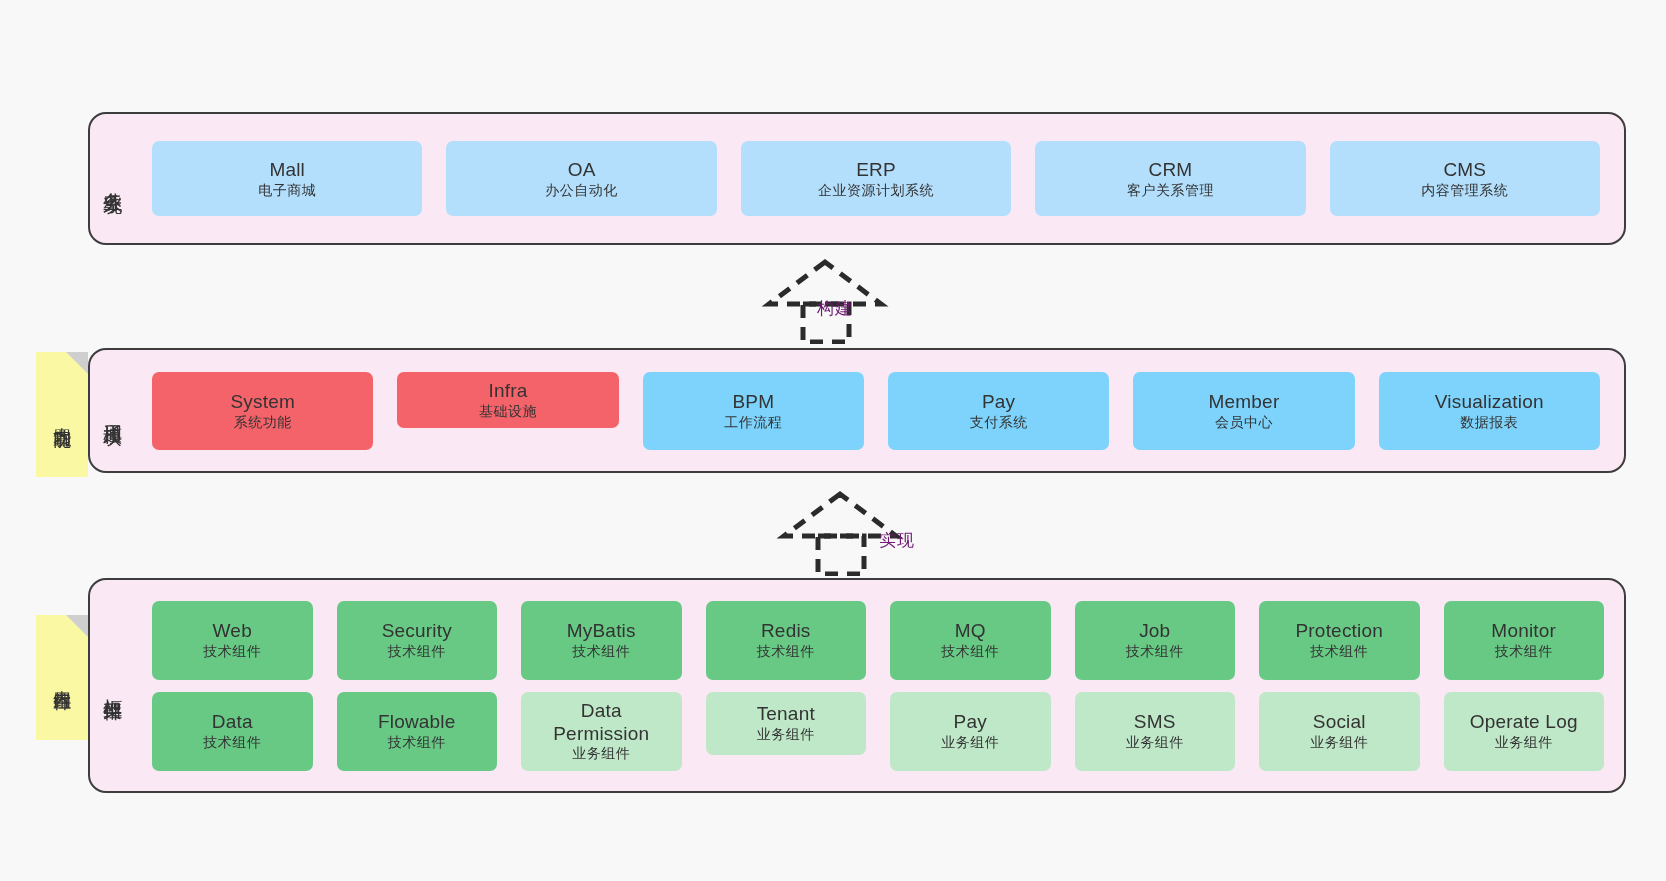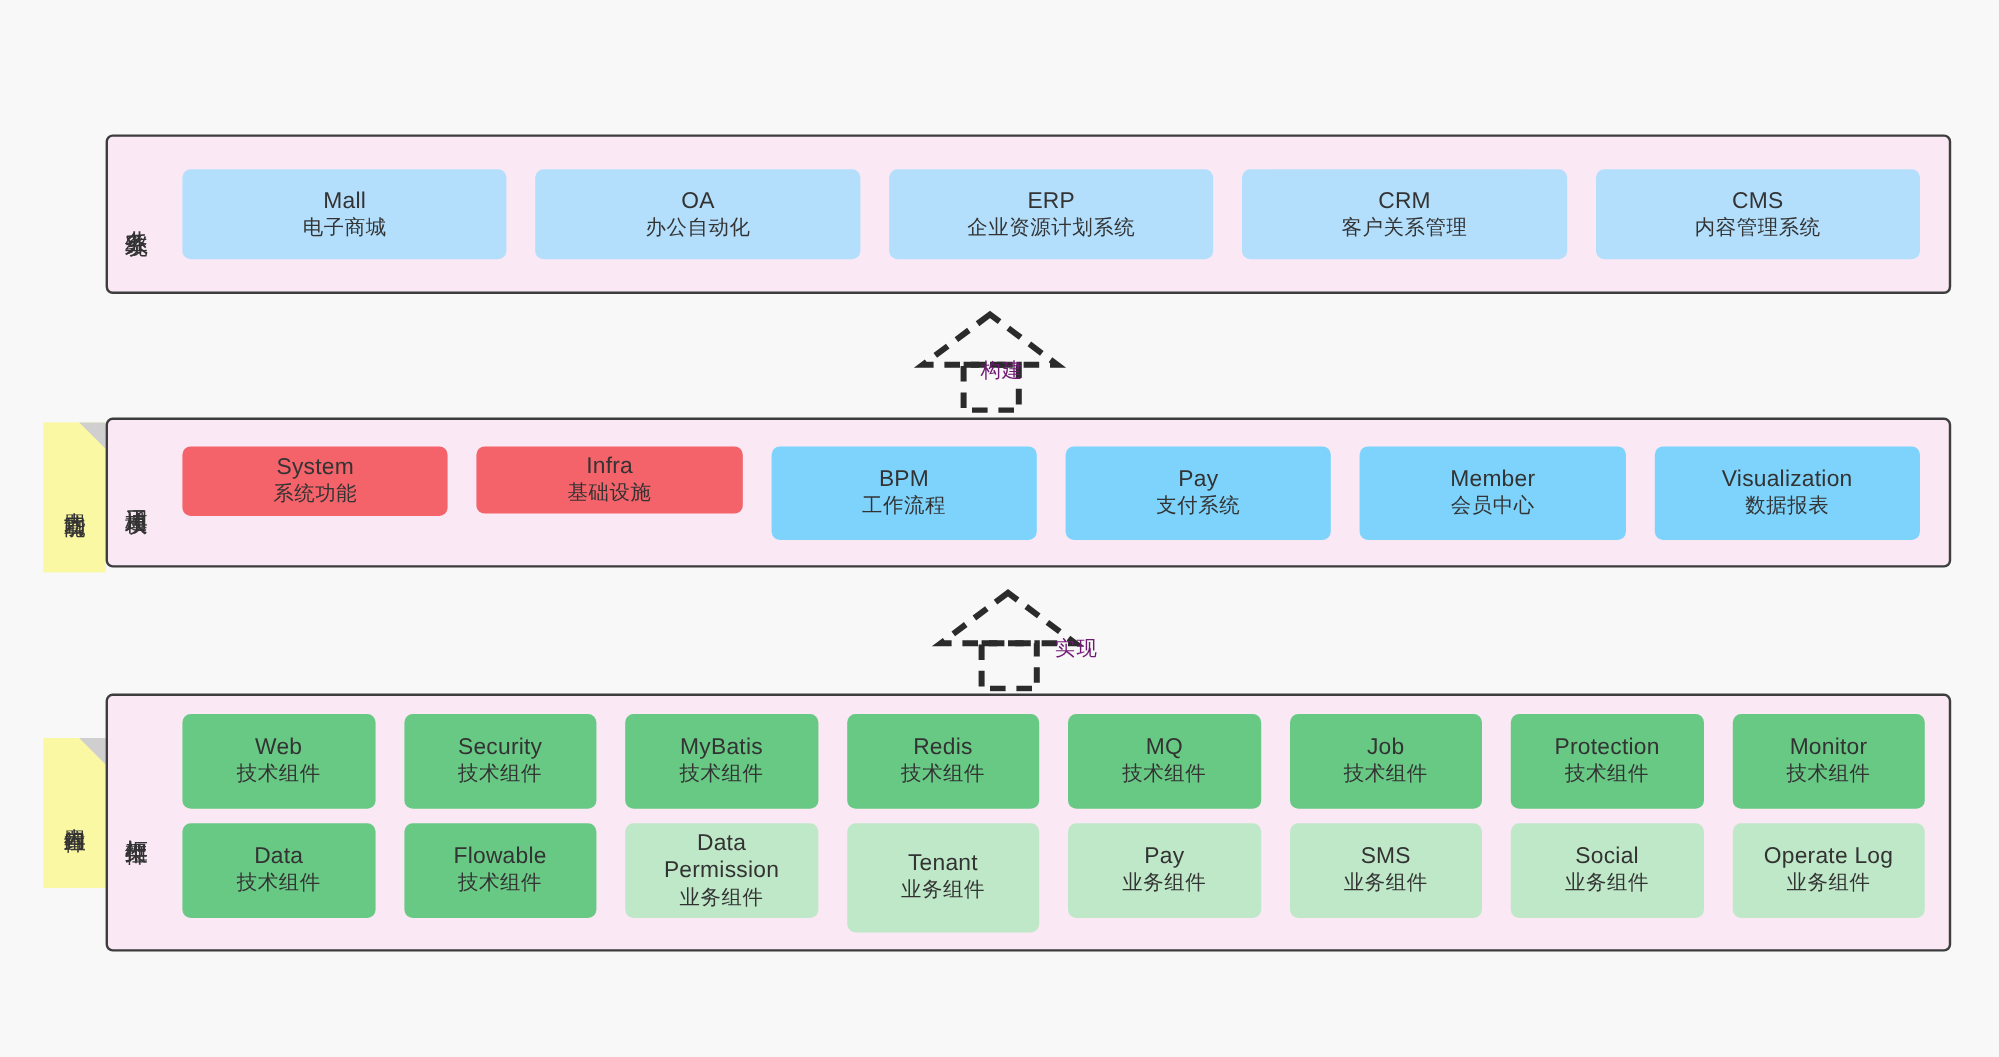--- a/index.html
+++ b/index.html
@@ -22,21 +22,21 @@
     width: 1666px;
     height: 881px;
   }
 
   
   .layer {
     position: absolute;
     box-sizing: border-box;
     background: #fae8f4;
     border: 2px solid #3d3d3d;
-    border-radius: 6px;
+    border-radius: 18px;
     display: flex;
     align-items: stretch;
   }
 
   .layer-title {
     flex: 0 0 auto;
     width: 46px;
     display: flex;
     align-items: center;
     justify-content: center;
@@ -86,21 +86,21 @@
     text-align: center;
     color: #333333;
     line-height: 1.2;
     user-select: none;
   }
   .node .n-title {
     font-size: 19px;
     letter-spacing: 0.2px;
   }
   .node .n-sub {
-    font-size: 17px;
+    font-size: 14px;
     letter-spacing: 0.5px;
   }
 
   .node.blue      { background: #b3dffc; }
   .node.red       { background: #f4636a; }
   .node.pink      { background: #7dd3fc; }
   .node.green     { background: #68c985; }
   .node.lightgreen{ background: #bfe8c8; }
 
   
@@ -191,21 +191,21 @@
 
   <div class="note" id="note-built-in-function" style="left:36px; top:352px; height:125px;">
     <div class="fold"></div>
     <span>内置功能</span>
   </div>
 
   <div class="layer" id="layer-common-module" style="left:88px; top:348px; width:1538px; height:125px;">
     <div class="layer-title">通用模块</div>
     <div class="layer-body">
       <div class="row">
-        <div class="node red" style="height:58px">
+        <div class="node red" style="height:78px">
           <span class="n-title">System</span>
           <span class="n-sub">系统功能</span>
         </div>
         <div class="node red" style="height:56px">
           <span class="n-title">Infra</span>
           <span class="n-sub">基础设施</span>
         </div>
         <div class="node pink" style="height:78px">
           <span class="n-title">BPM</span>
           <span class="n-sub">工作流程</span>
@@ -284,21 +284,21 @@
           <span class="n-sub">技术组件</span>
         </div>
         <div class="node green" style="height:79px">
           <span class="n-title">Flowable</span>
           <span class="n-sub">技术组件</span>
         </div>
         <div class="node lightgreen" style="height:79px">
           <span class="n-title" style="max-width:96px">Data Permission</span>
           <span class="n-sub">业务组件</span>
         </div>
-        <div class="node lightgreen" style="height:91px">
+        <div class="node lightgreen" style="height:63px">
           <span class="n-title">Tenant</span>
           <span class="n-sub">业务组件</span>
         </div>
         <div class="node lightgreen" style="height:79px">
           <span class="n-title">Pay</span>
           <span class="n-sub">业务组件</span>
         </div>
         <div class="node lightgreen" style="height:79px">
           <span class="n-title">SMS</span>
           <span class="n-sub">业务组件</span>

